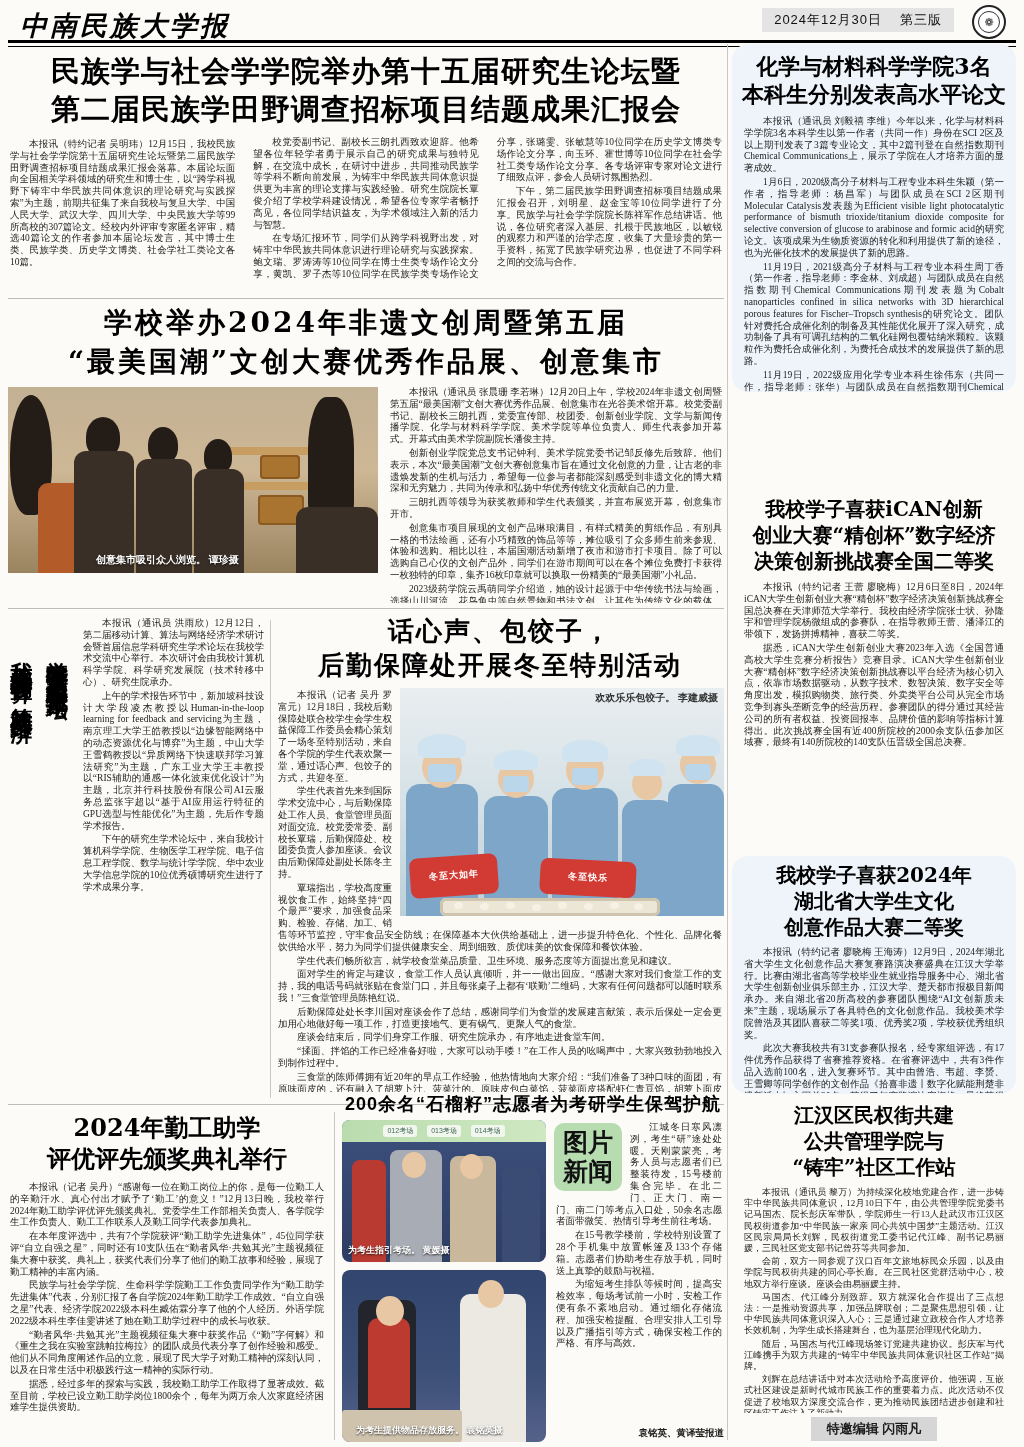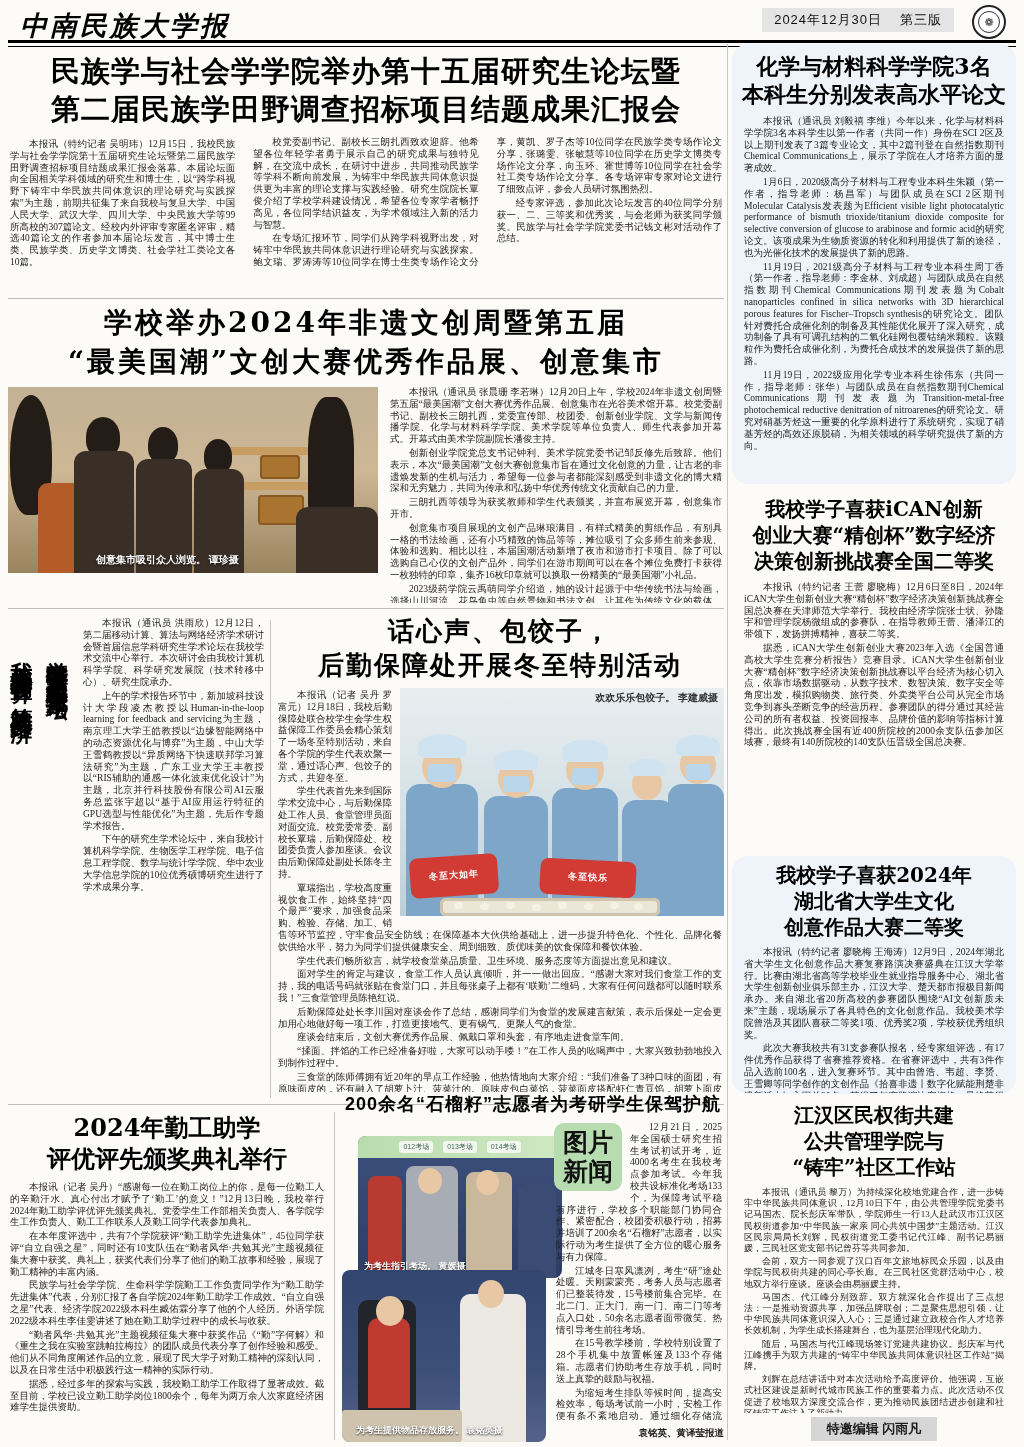--- a/index.html
+++ b/index.html
@@ -95,20 +95,21 @@
 
   <div class="art" style="left:8px;top:52px;width:716px;height:242px;">
     <div class="h-sans" style="font-size:29px;line-height:38px;letter-spacing:1px;text-align:center;">
       <div>民族学与社会学学院举办第十五届研究生论坛暨</div>
       <div>第二届民族学田野调查招标项目结题成果汇报会</div>
     </div>
     <div class="body-sm" style="margin-top:9px;column-count:3;column-gap:14px;height:152px;">
         <p>本报讯（特约记者 吴明玮）12月15日，我校民族学与社会学学院第十五届研究生论坛暨第二届民族学田野调查招标项目结题成果汇报会落幕。本届论坛面向全国相关学科领域的研究生和博士生，以“跨学科视野下铸牢中华民族共同体意识的理论研究与实践探索”为主题，前期共征集了来自我校与复旦大学、中国人民大学、武汉大学、四川大学、中央民族大学等99所高校的307篇论文。经校内外评审专家匿名评审，精选40篇论文的作者参加本届论坛发言，其中博士生类、民族学类、历史学文博类、社会学社工类论文各10篇。</p>
         <p>校党委副书记、副校长三朗扎西致欢迎辞。他希望各位年轻学者勇于展示自己的研究成果与独特见解，在交流中成长，在研讨中进步，共同推动民族学等学科不断向前发展，为铸牢中华民族共同体意识提供更为丰富的理论支撑与实践经验。研究生院院长覃俊介绍了学校学科建设情况，希望各位专家学者畅抒高见，各位同学结识益友，为学术领域注入新的活力与智慧。</p>
         <p>在专场汇报环节，同学们从跨学科视野出发，对铸牢中华民族共同体意识进行理论研究与实践探索。鲍文瑞、罗涛涛等10位同学在博士生类专场作论文分享，黄凯、罗子杰等10位同学在民族学类专场作论文分享，张璐雯、张敏慧等10位同学在历史学文博类专场作论文分享，向玉环、霍世博等10位同学在社会学社工类专场作论文分享。各专场评审专家对论文进行了细致点评，参会人员研讨氛围热烈。</p>
+        <p>下午，第二届民族学田野调查招标项目结题成果汇报会召开，刘明星、赵金宝等10位同学进行了分享。民族学与社会学学院院长陈祥军作总结讲话。他说，各位研究者深入基层、扎根于民族地区，以敏锐的观察力和严谨的治学态度，收集了大量珍贵的第一手资料，拓宽了民族学研究边界，也促进了不同学科之间的交流与合作。</p>
         <p>经专家评选，参加此次论坛发言的40位同学分别获一、二、三等奖和优秀奖，与会老师为获奖同学颁奖。民族学与社会学学院党委书记钱文彬对活动作了总结。</p>
       </div>
   </div>
 
   <div class="hr" style="left:8px;top:298px;width:716px;"></div>
 
   <div class="art" style="left:8px;top:303px;width:716px;height:300px;">
     <div class="h-serif" style="font-size:28px;line-height:39px;letter-spacing:3px;">
       <div>学校举办2024年非遗文创周暨第五届</div>
       <div>“最美国潮”文创大赛优秀作品展、创意集市</div>
@@ -199,21 +200,21 @@
         </div>
         <figcaption class="cap-dark" style="right:6px;top:4px;">欢欢乐乐包饺子。 李建威摄</figcaption>
       </figure>
       <div>
           <p>本报讯（记者 吴丹 罗富元）12月18日，我校后勤保障处联合校学生会学生权益保障工作委员会精心策划了一场冬至特别活动，来自各个学院的学生代表欢聚一堂，通过话心声、包饺子的方式，共迎冬至。</p>
           <p>学生代表首先来到国际学术交流中心，与后勤保障处工作人员、食堂管理员面对面交流。校党委常委、副校长覃瑞，后勤保障处、校团委负责人参加座谈。会议由后勤保障处副处长陈冬主持。</p>
           <p>覃瑞指出，学校高度重视饮食工作，始终坚持“四个最严”要求，加强食品采购、检验、存储、加工、销售等环节监控，守牢食品安全防线；在保障基本大伙供给基础上，进一步提升特色化、个性化、品牌化餐饮供给水平，努力为同学们提供健康安全、周到细致、质优味美的饮食保障和餐饮体验。</p>
           <p>学生代表们畅所欲言，就学校食堂菜品质量、卫生环境、服务态度等方面提出意见和建议。</p>
           <p>面对学生的肯定与建议，食堂工作人员认真倾听，并一一做出回应。“感谢大家对我们食堂工作的支持，我的电话号码就张贴在食堂门口，并且每张桌子上都有‘联勤’二维码，大家有任何问题都可以随时联系我！”三食堂管理员陈艳红说。</p>
           <p>后勤保障处处长李川国对座谈会作了总结，感谢同学们为食堂的发展建言献策，表示后保处一定会更加用心地做好每一项工作，打造更接地气、更有锅气、更聚人气的食堂。</p>
-          <p>座谈会结束后，文创大赛优秀作品展、佩戴口罩和头套，有序地走进食堂车间。</p>
+          <p>座谈会结束后，同学们身穿工作服、研究生院承办，有序地走进食堂车间。</p>
           <p>“揉面、拌馅的工作已经准备好啦，大家可以动手喽！”在工作人员的吆喝声中，大家兴致勃勃地投入到制作过程中。</p>
           <p>三食堂的陈师傅拥有近20年的早点工作经验，他热情地向大家介绍：“我们准备了3种口味的面团，有原味面皮的，还有融入了胡萝卜汁、菠菜汁的。原味皮包白菜馅，菠菜面皮搭配虾仁青豆馅，胡萝卜面皮则包韭菜鸡蛋馅，都是精选的健康食材。”同学们分工明确，配合默契，有的切剂子，有的擀皮，还有的专注地包饺子。饺子包好后，交由食堂工作人员下锅煮制。当饺子在沸水中逐渐浮起，再被一一捞起时，大家迫不及待地围上前来，满脸笑容地等待品尝自己的劳动成果。</p>
         </div>
     </div>
   </div>
 
   <div class="hr" style="left:8px;top:1104px;width:716px;"></div>
   <div class="vr" style="left:334px;top:1112px;height:328px;"></div>
 
   <div class="art" style="left:8px;top:1112px;width:318px;height:330px;">
@@ -226,21 +227,21 @@
         <p>在本年度评选中，共有7个学院获评“勤工助学先进集体”，45位同学获评“自立自强之星”，同时还有10支队伍在“勤者风华·共勉其光”主题视频征集大赛中获奖。典礼上，获奖代表们分享了他们的勤工故事和经验，展现了勤工精神的丰富内涵。</p>
         <p>民族学与社会学学院、生命科学学院勤工工作负责同学作为“勤工助学先进集体”代表，分别汇报了各自学院2024年勤工助学工作成效。“自立自强之星”代表、经济学院2022级本科生臧佑霖分享了他的个人经历。外语学院2022级本科生李佳雯讲述了她在勤工助学过程中的成长与收获。</p>
         <p>“勤者风华·共勉其光”主题视频征集大赛中获奖作品《“勤”字何解》和《重生之我在实验室跳帕拉梅拉》的团队成员代表分享了创作经验和感受。他们从不同角度阐述作品的立意，展现了民大学子对勤工精神的深刻认同，以及在日常生活中积极践行这一精神的实际行动。</p>
         <p>据悉，经过多年的探索与实践，我校勤工助学工作取得了显著成效。截至目前，学校已设立勤工助学岗位1800余个，每年为两万余人次家庭经济困难学生提供资助。</p>
       </div>
   </div>
 
   <div class="art" style="left:342px;top:1092px;width:382px;height:352px;">
     <div class="h-sans" style="font-size:18px;line-height:24px;letter-spacing:1px;">200余名“石榴籽”志愿者为考研学生保驾护航</div>
     <div style="position:relative;margin-top:4px;height:322px;">
-      <figure class="photo ph-guide" style="position:absolute;left:0;top:0;width:204px;height:142px;margin:16px;">
+      <figure class="photo ph-guide" style="position:absolute;left:0;top:0;width:204px;height:142px;margin:0;">
         <div class="gd-banner">
             <span class="gd-label">012考场</span>
             <span class="gd-label">013考场</span>
             <span class="gd-label">014考场</span>
           </div>
         <div class="gd-fig" style="left:10px;top:40px;width:34px;height:102px;background:#b93a31;"></div>
         <div class="gd-fig" style="left:48px;top:30px;width:52px;height:112px;background:#a8acb4;"></div>
         <div class="dp-head" style="left:60px;top:32px;width:24px;height:26px;"></div>
         <div class="gd-fig" style="left:108px;top:36px;width:46px;height:106px;background:#c9b89c;"></div>
         <div class="dp-head" style="left:118px;top:34px;width:23px;height:25px;"></div>
@@ -255,31 +256,30 @@
         <div class="dp-head" style="left:136px;top:10px;width:26px;height:28px;"></div>
         <div class="st-table" style="left:0px;top:140px;width:120px;height:32px;"></div>
         <figcaption class="cap" style="left:14px;bottom:5px;font-size:9px;">为考生提供物品存放服务。 袁铭英摄</figcaption>
       </figure>
       <div class="body-sm" style="position:absolute;left:212px;top:0;width:170px;height:300px;overflow:hidden;">
         <div class="pic-badge">
           <div>图片</div>
           <div>新闻</div>
         </div>
         <div>
-            <p>12月21日，2025年全国硕士研究生招生考试初试开考，近4000名考生在我校考点参加考试。今年我校共设标准化考场133个，为保障考试平稳有序进行，学校多个职能部门协同合作、紧密配合，校团委积极行动，招募并培训了200余名“石榴籽”志愿者，以实际行动为考生提供了全方位的暖心服务与有力保障。</p>
             <p>江城冬日寒风凛冽，考生“研”途处处暖。天刚蒙蒙亮，考务人员与志愿者们已整装待发，15号楼前集合完毕。在北二门、正大门、南一门、南二门等考点入口处，50余名志愿者面带微笑、热情引导考生前往考场。</p>
             <p>在15号教学楼前，学校特别设置了28个手机集中放置帐篷及133个存储箱。志愿者们协助考生存放手机，同时送上真挚的鼓励与祝福。</p>
             <p>为缩短考生排队等候时间，提高安检效率，每场考试前一小时，安检工作便有条不紊地启动。通过细化存储流程、加强安检提醒、合理安排人工引导以及广播指引等方式，确保安检工作的严格、有序与高效。</p>
           </div>
       </div>
       <div class="reporter" style="right:0;bottom:2px;text-align:center;">袁铭英、黄译莹报道</div>
     </div>
   </div>
 
-  <div class="art tintbox" style="left:732px;top:44px;width:284px;height:440px;padding:8px 10px;box-sizing:border-box;">
+  <div class="art tintbox" style="left:732px;top:44px;width:284px;height:348px;padding:8px 10px;box-sizing:border-box;">
     <div class="h-serif" style="font-size:22px;line-height:28px;">
       <div>化学与材料科学学院3名</div>
       <div>本科生分别发表高水平论文</div>
     </div>
     <div class="body-sm" style="margin-top:6px;height:362px;overflow:hidden;">
         <p>本报讯（通讯员 刘毅禧 李维）今年以来，化学与材料科学学院3名本科学生以第一作者（共同一作）身份在SCI 2区及以上期刊发表了3篇专业论文，其中2篇刊登在自然指数期刊Chemical Communications上，展示了学院在人才培养方面的显著成效。</p>
         <p>1月6日，2020级高分子材料与工程专业本科生朱颖（第一作者，指导老师：杨昌军）与团队成员在SCI 2区期刊Molecular Catalysis发表题为Efficient visible light photocatalytic performance of bismuth trioxide/titanium dioxide composite for selective conversion of glucose to arabinose and formic acid的研究论文。该项成果为生物质资源的转化和利用提供了新的途径，也为光催化技术的发展提供了新的思路。</p>
         <p>11月19日，2021级高分子材料与工程专业本科生周丁香（第一作者，指导老师：李金林、刘成超）与团队成员在自然指数期刊Chemical Communications期刊发表题为Cobalt nanoparticles confined in silica networks with 3D hierarchical porous features for Fischer–Tropsch synthesis的研究论文。团队针对费托合成催化剂的制备及其性能优化展开了深入研究，成功制备了具有可调孔结构的二氧化硅网包覆钴纳米颗粒。该颗粒作为费托合成催化剂，为费托合成技术的发展提供了新的思路。</p>
         <p>11月19日，2022级应用化学专业本科生徐伟东（共同一作，指导老师：张华）与团队成员在自然指数期刊Chemical Communications期刊发表题为Transition-metal-free photochemical reductive denitration of nitroarenes的研究论文。研究对硝基芳烃这一重要的化学原料进行了系统研究，实现了硝基芳烃的高效还原脱硝，为相关领域的科学研究提供了新的方向。</p>
       </div>

